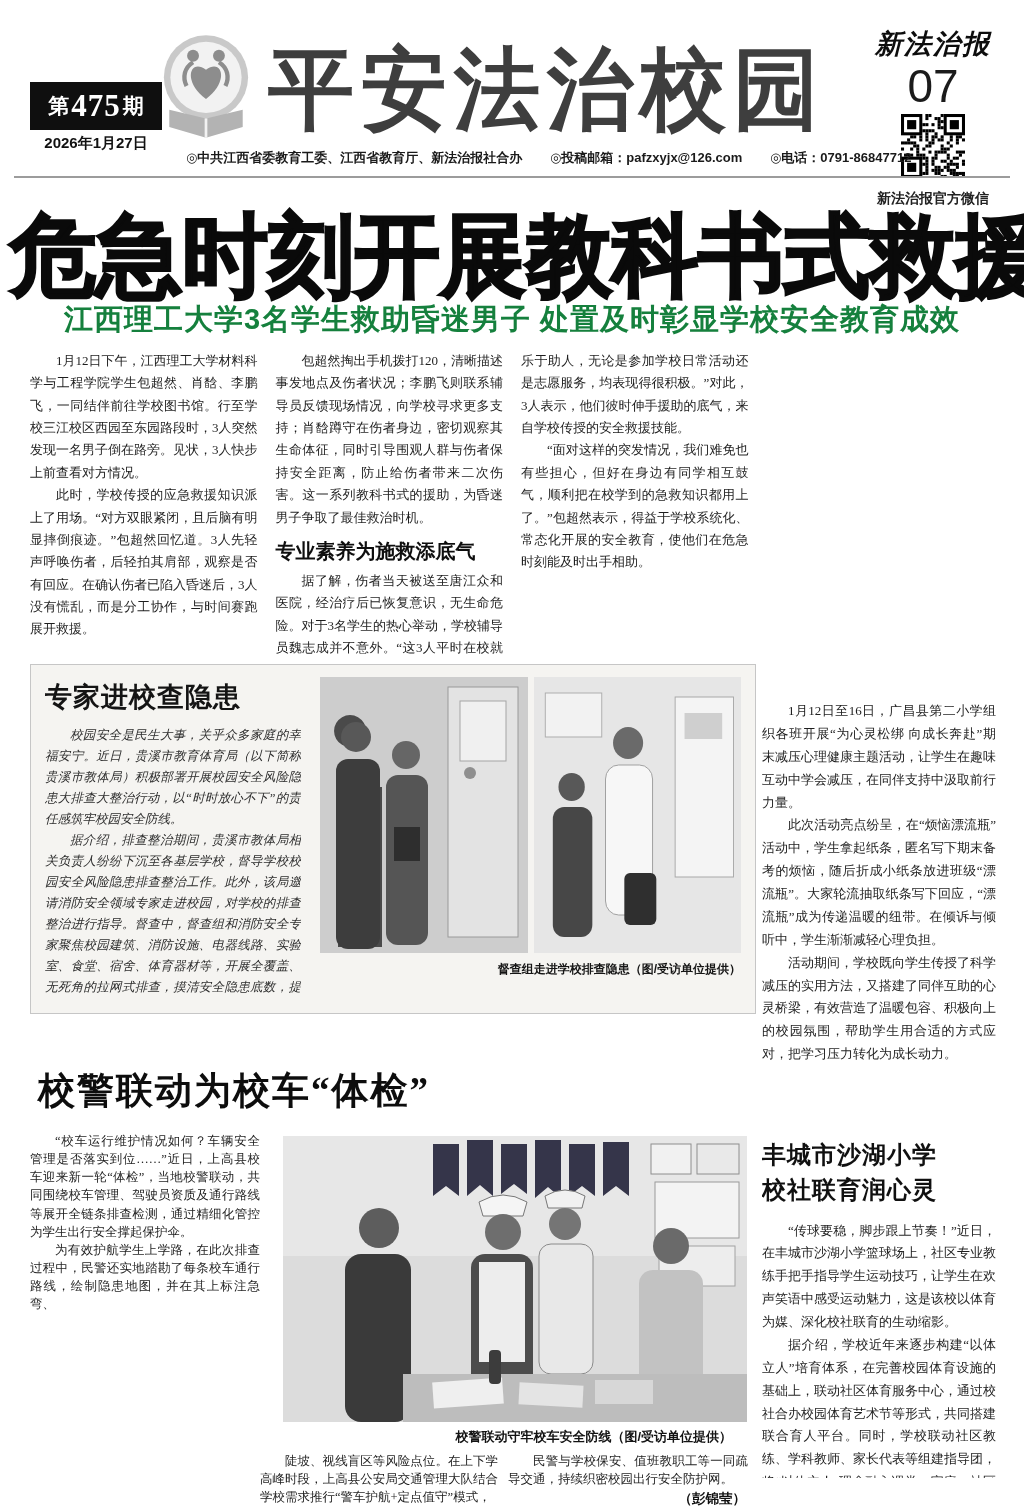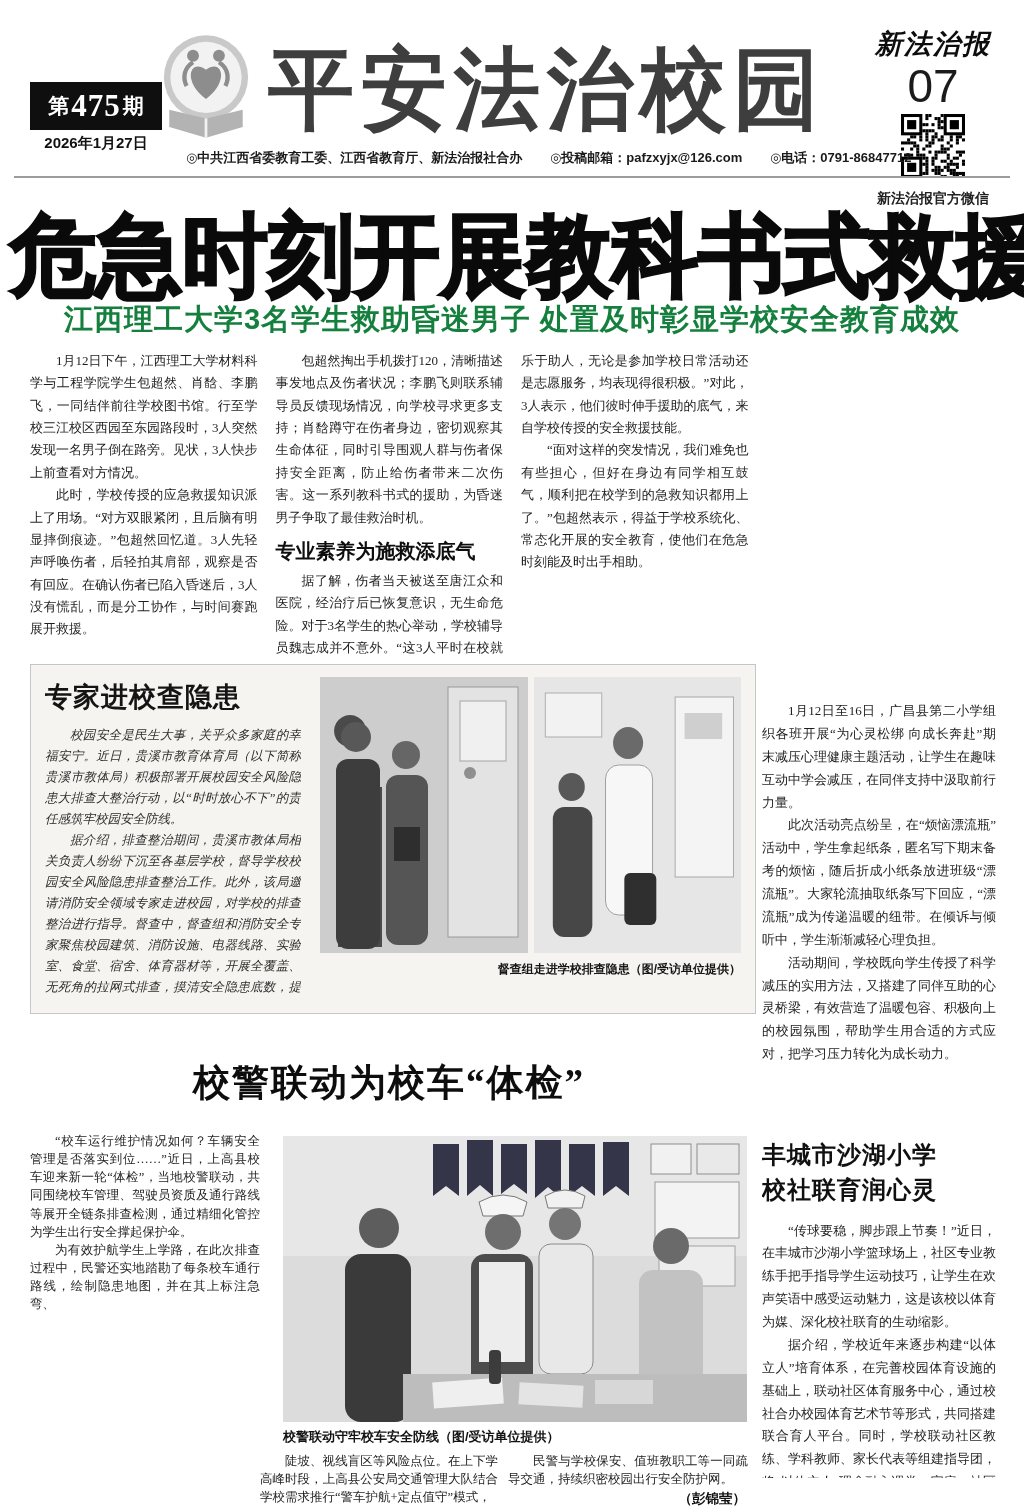--- a/index.html
+++ b/index.html
@@ -56,26 +56,26 @@
                  font-size:12px;font-weight:700;color:#161616;}
 
   
   .side-art{position:absolute;left:762px;width:234px;overflow:hidden;}
   .side-art-1{top:700px;height:420px;}
   .side-art-2{top:1138px;height:340px;}
   .side-title{margin:0 0 12px;font-size:24px;font-weight:800;line-height:1.45;color:#101010;letter-spacing:1px;}
   .side-art .para{font-size:13px;line-height:1.76;}
 
   
-  .bus-headline{position:absolute;left:30px;top:1058px;width:718px;margin:0;text-align:center;
+  .bus-headline{position:absolute;left:30px;top:1058px;width:718px;margin:8px;
                 font-size:37px;font-weight:800;color:#0d0d0d;letter-spacing:2px;}
   .bus-left{position:absolute;left:30px;top:1132px;width:230px;height:376px;overflow:hidden;}
   .bus-left .para,.bus-mid .para,.bus-right .para{font-size:12.5px;line-height:1.45;}
   .bus-photo{position:absolute;left:283px;top:1136px;width:464px;height:286px;}
-  .bus-caption{position:absolute;left:283px;top:1428px;width:464px;
+  .bus-caption{position:absolute;left:268px;top:1428px;width:464px;text-align:right;
                font-family:"Liberation Sans","DejaVu Sans",sans-serif;font-size:13px;font-weight:700;color:#131313;}
   .bus-mid{position:absolute;left:260px;top:1452px;width:238px;height:56px;overflow:hidden;}
   .bus-right{position:absolute;left:508px;top:1452px;width:240px;height:56px;overflow:hidden;}
   .bus-right .byline{margin-top:2px;}
 </style>
 </head>
 <body>
 
 <div id="page" data-name="newspaper-page">
 

